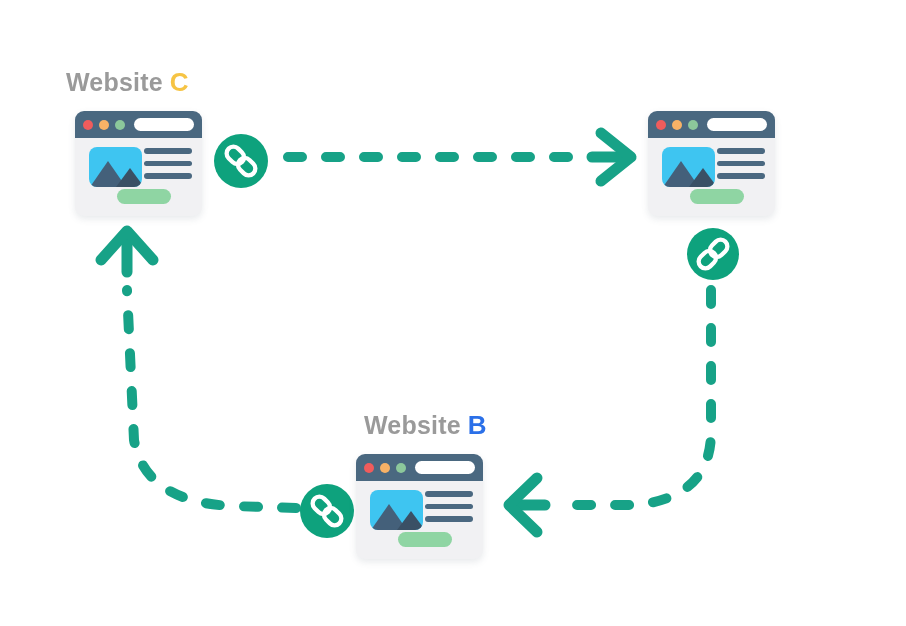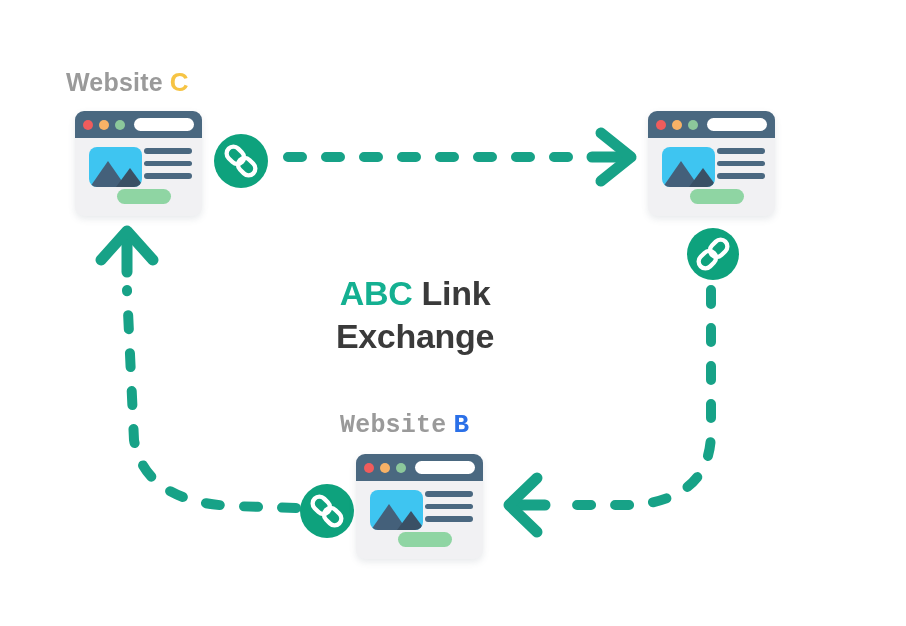--- a/index.html
+++ b/index.html
@@ -11,21 +11,21 @@
   .flow{position:absolute;left:0;top:0;width:906px;height:626px;}
   .dash{stroke:var(--arrow);stroke-width:10;fill:none;stroke-linecap:round;stroke-dasharray:14 24;}
   .head{stroke:var(--arrow);stroke-width:11;fill:none;stroke-linecap:round;stroke-linejoin:round;}
   .icon-circle{fill:var(--icon_bg);}
   .chain{stroke:var(--icon_glyph);stroke-width:4.3;fill:none;}
 
   .site-label{position:absolute;font-size:25px;font-weight:600;color:var(--label_text);letter-spacing:.2px;white-space:nowrap;}
   .site-label .letter{font-weight:700;font-size:26px;margin-left:7px;}
   .label-c{left:66px;top:67px;}
   .label-a{left:639px;top:67px;}
-  .label-b{left:340px;top:410px;font-family:Liberation Mono, monospace;}
+  .label-b{left:364px;top:410px;}
 
   .card{
     position:absolute;width:127px;height:105px;border-radius:9px;
     background:var(--browser_body);box-shadow:0 3px 7px rgba(90,105,120,.14);
   }
   .card-c{left:75px;top:111px;}
   .card-a{left:648px;top:111px;}
   .card-b{left:356px;top:454px;}
   .titlebar{
     height:27px;border-radius:9px 9px 0 0;background:var(--browser_bar);
@@ -163,18 +163,14 @@
       <div class="thumb"></div>
       <div class="lines">
         <div class="tl"></div>
         <div class="tl"></div>
         <div class="tl"></div>
       </div>
       <div class="pill"></div>
     </div>
   </div>
 
-  <div class="title">
-    <div><span class="hl">ABC</span> <span>Link</span></div>
-    <div>Exchange</div>
-  </div>
 
 </div>
 
 </body></html>

